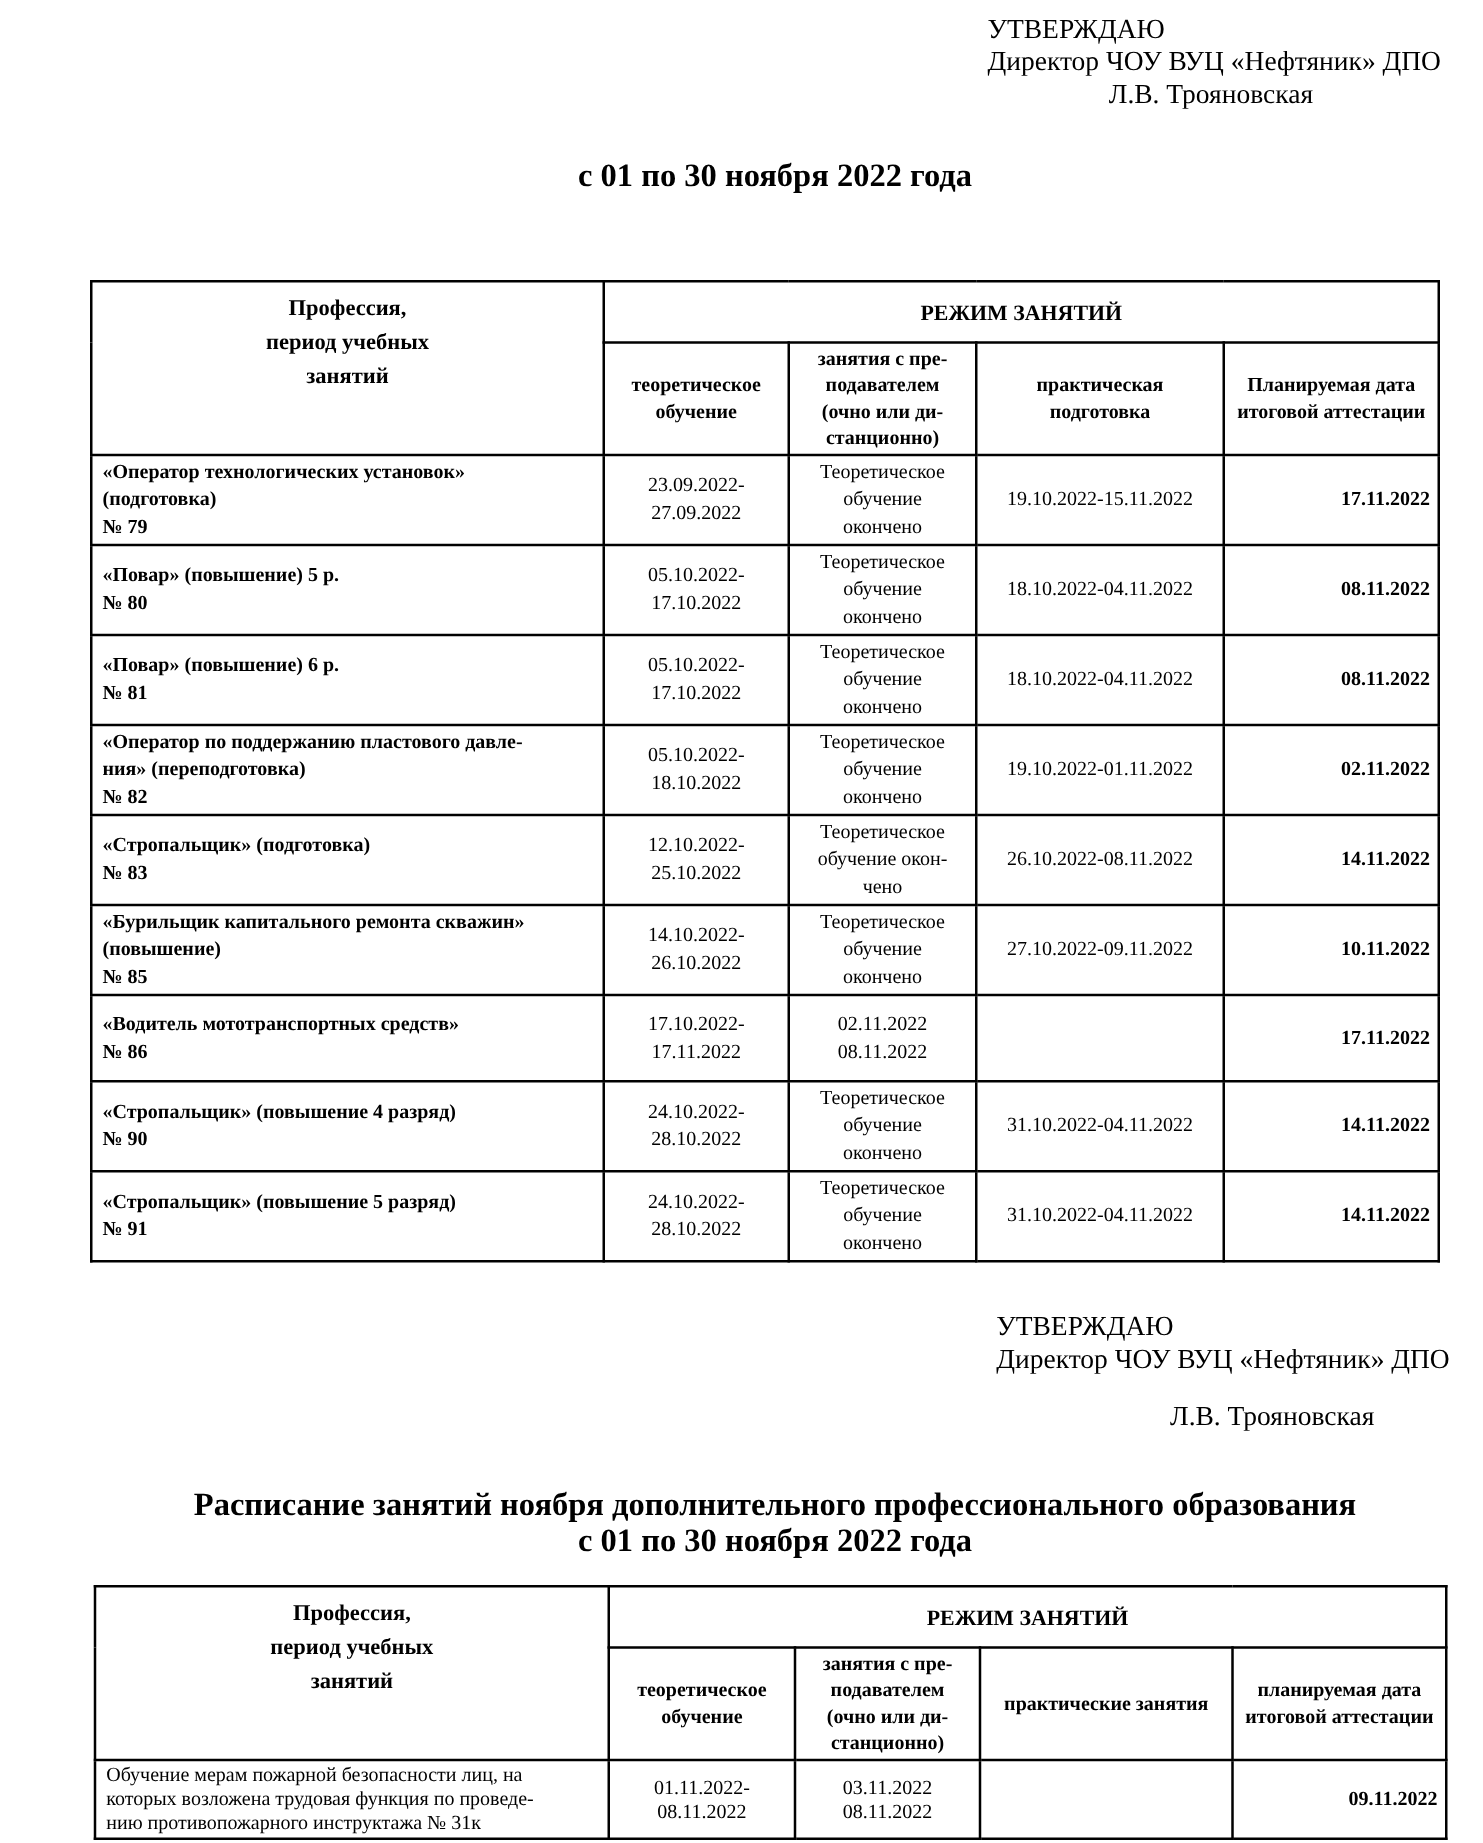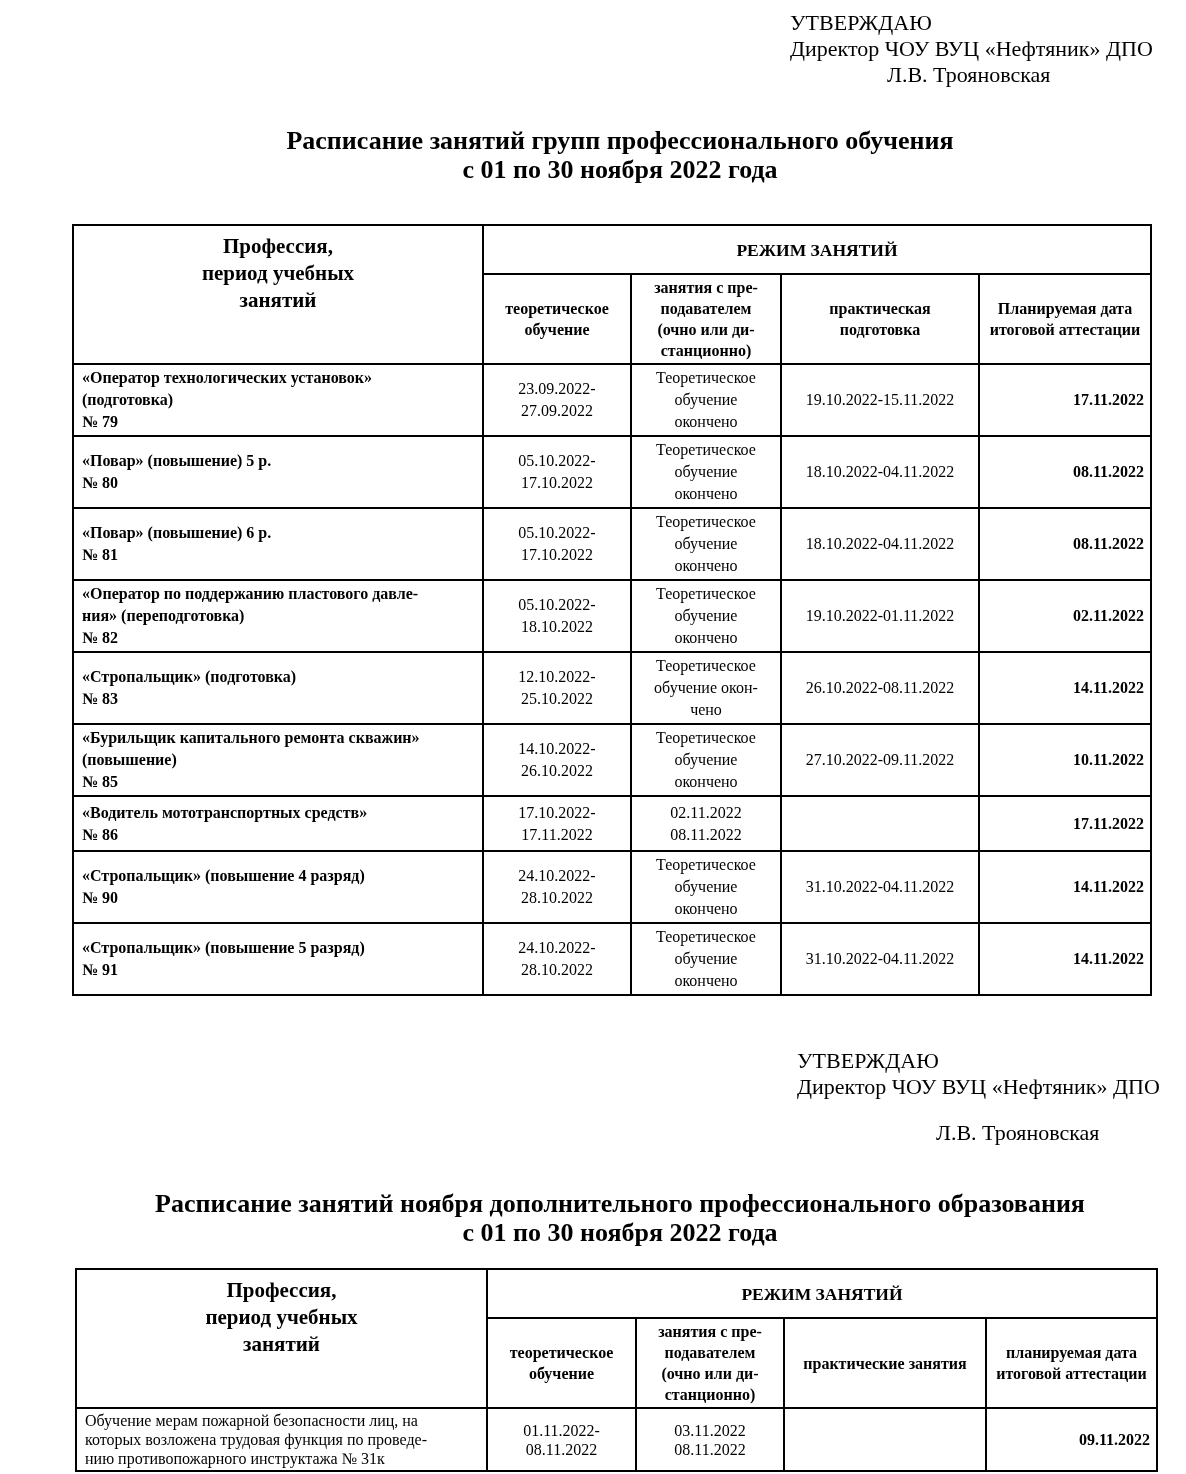--- a/index.html
+++ b/index.html
@@ -53,31 +53,31 @@
     text-align: center;
     vertical-align: middle;
     font-size: 16px;
     line-height: 22px;
     white-space: pre-line;
     overflow: hidden;
   }
   .schedule th { font-weight: bold; }
 
   th.profession-h {
-    font-size: 21px;
+    font-size: 18px;
     line-height: 27px;
     vertical-align: top;
     padding-top: 7px;
   }
   th.regime-h { font-size: 17.5px; }
   th.sub-h { line-height: 21px; }
 
   #table1 tr.regime-row { height: 49px; }
   #table1 tr.sub-row    { height: 81px; }
-  #table1 tr.data-row   { height: 55px; }
+  #table1 tr.data-row   { height: 69px; }
   #table2 tr.regime-row { height: 49px; }
   #table2 tr.sub-row    { height: 84px; }
   #table2 tr.data-row   { height: 58px; }
   #table2 tr.data-row td { line-height: 19px; }
 
   td.profession {
     text-align: left;
     font-weight: bold;
     padding-left: 8px;
     padding-right: 4px;
@@ -88,21 +88,20 @@
 </head>
 <body>
 
 <div id="approval1" class="approval">
   <div>УТВЕРЖДАЮ</div>
   <div>Директор ЧОУ ВУЦ «Нефтяник» ДПО</div>
   <div class="sig">Л.В. Трояновская</div>
 </div>
 
 <div id="title1" class="title-block">
-  <div>Расписание занятий групп профессионального обучения</div>
   <div>с 01 по 30 ноября 2022 года</div>
 </div>
 
 <table id="table1" class="schedule">
   <colgroup>
     <col style="width:410px">
       <col style="width:148px">
       <col style="width:150px">
       <col style="width:198px">
       <col style="width:172px">

